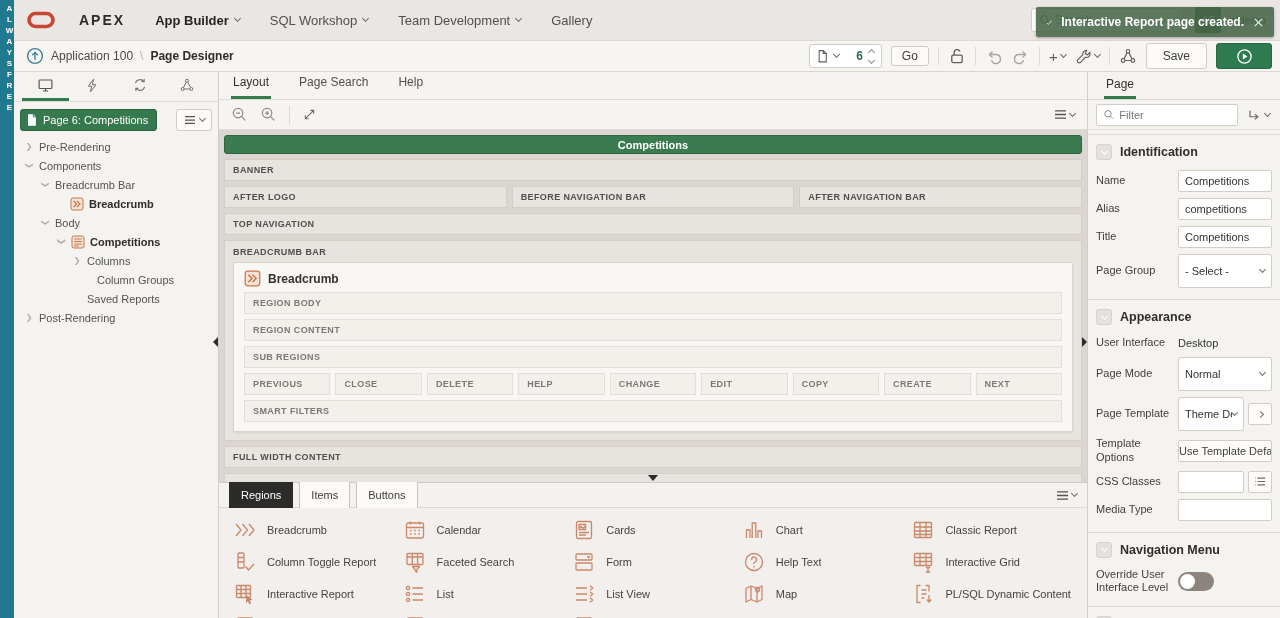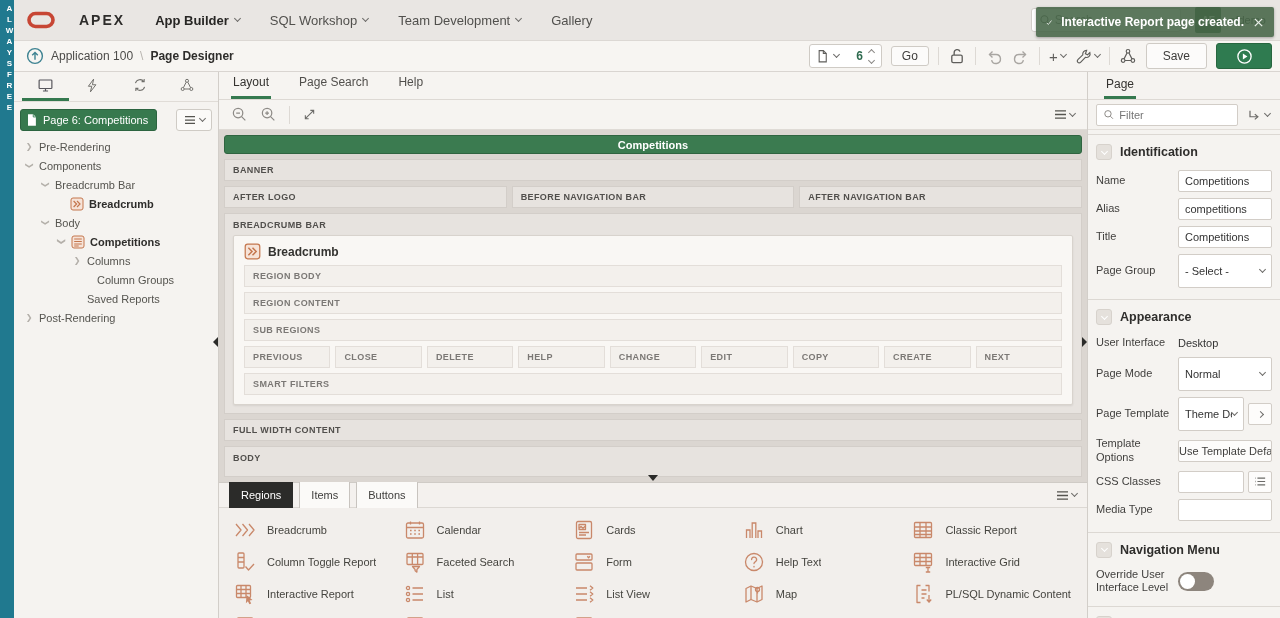--- a/index.html
+++ b/index.html
@@ -398,20 +398,21 @@
         </div>
 
         <div class="canvas">
           <div class="banner-region">Competitions</div>
           <div class="slot">BANNER</div>
           <div class="slotrow">
             <div class="slot">AFTER LOGO</div>
             <div class="slot">BEFORE NAVIGATION BAR</div>
             <div class="slot">AFTER NAVIGATION BAR</div>
           </div>
+          <div class="slot">TOP NAVIGATION</div>
           <div class="slotgroup">
             <div class="glabel">BREADCRUMB BAR</div>
             <div class="regioncard">
               <div class="rtitle">
                 <svg width="17" height="17" viewBox="0 0 14 14">
                     <rect x="1" y="1" width="12" height="12" rx="2" fill="#f6e3d8" stroke="#c4764d"></rect>
                     <path d="M3.6 4l3 3-3 3M7 4l3 3-3 3" fill="none" stroke="#c4764d" stroke-width="1.2"></path>
                   </svg>
                 <span>Breadcrumb</span>
               </div>

